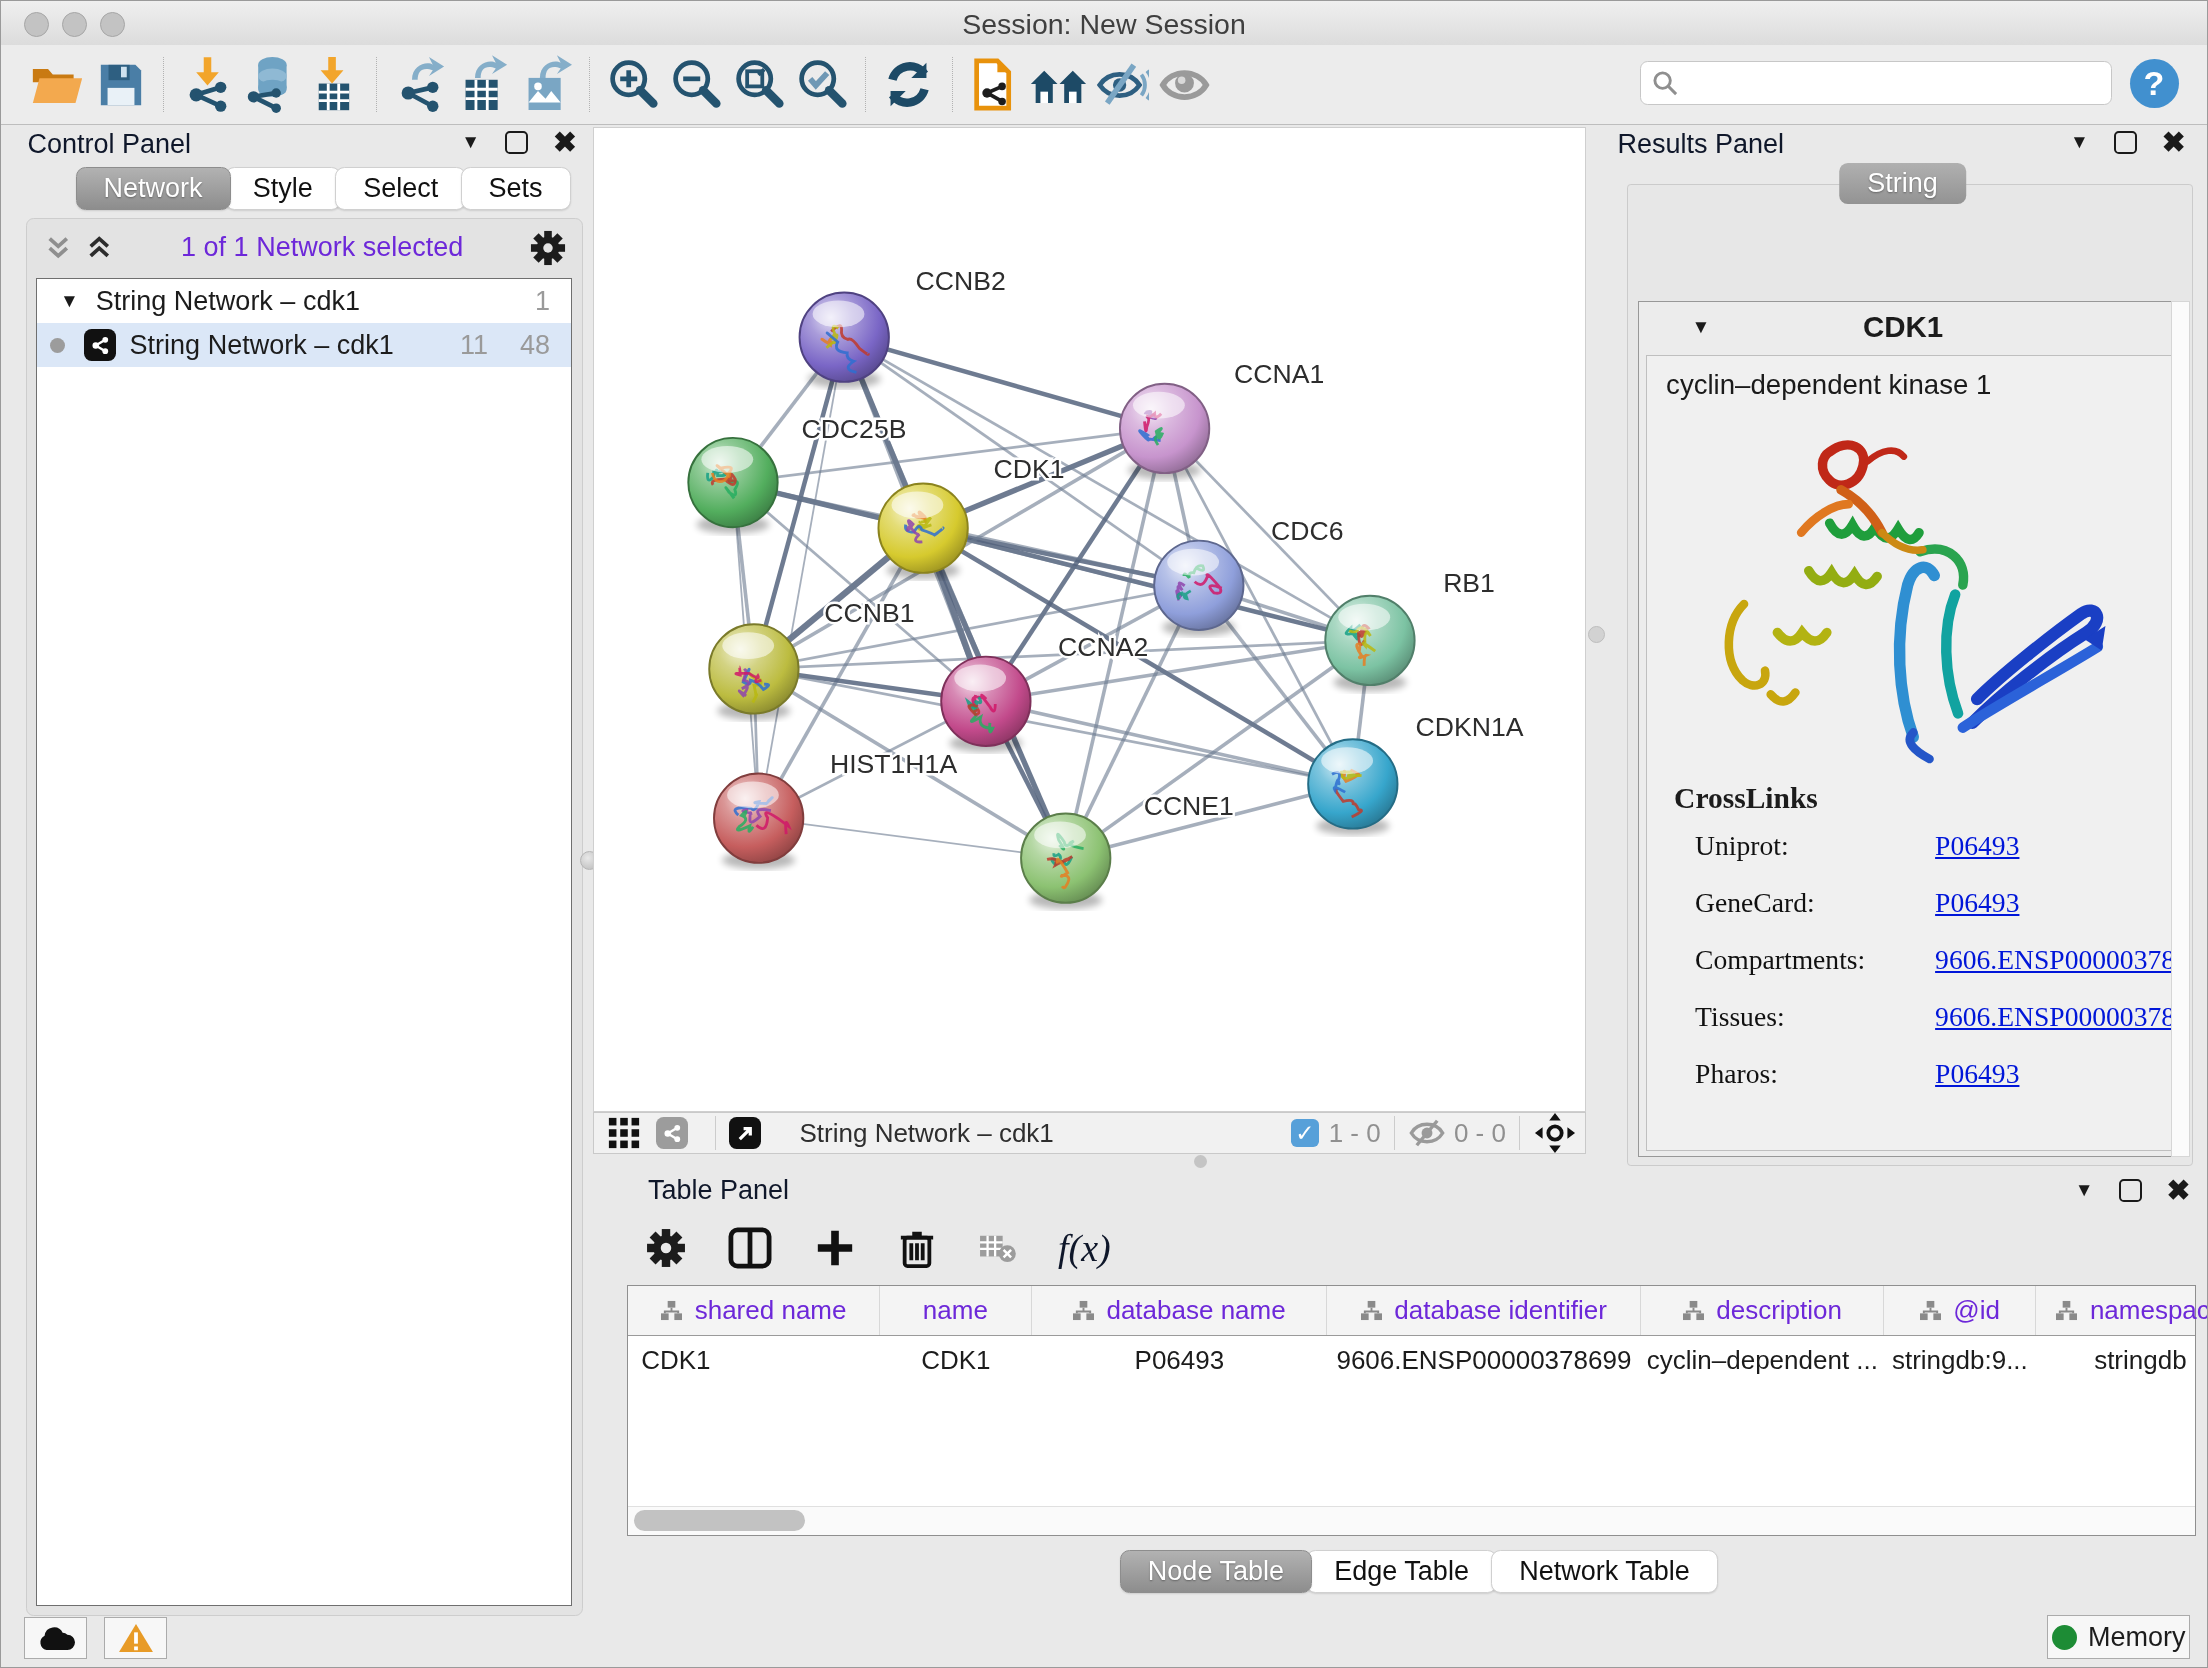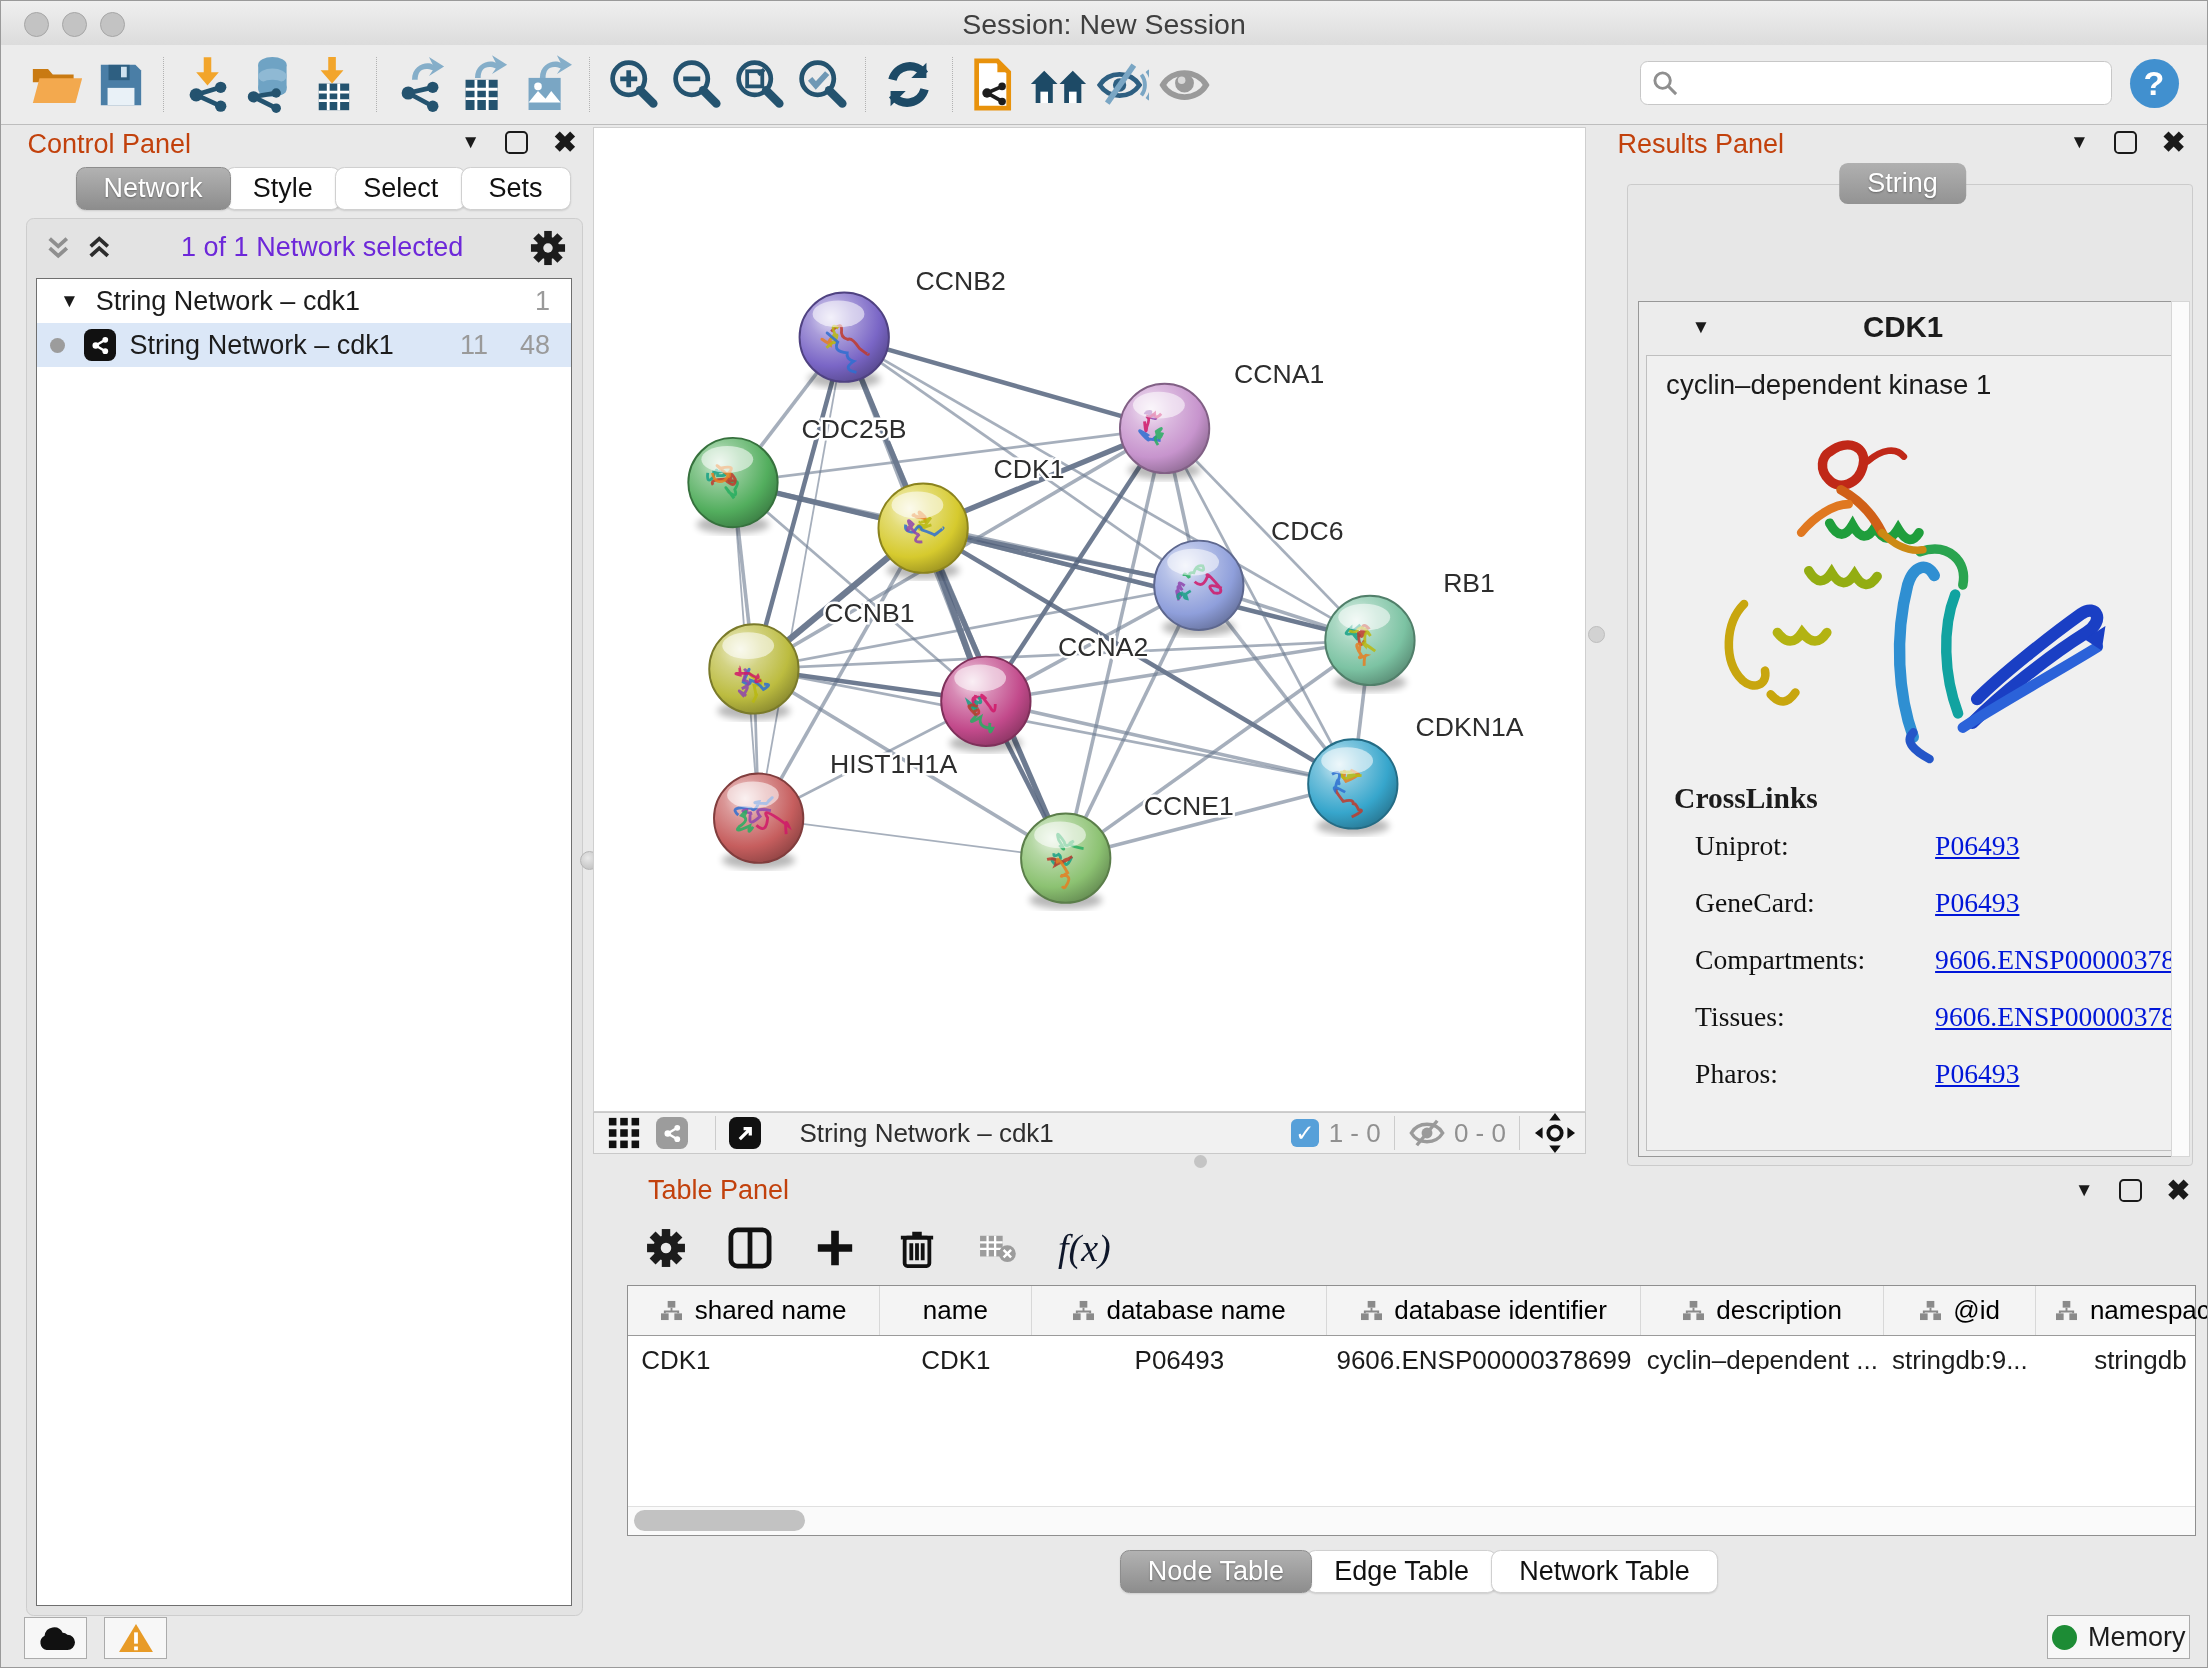--- a/index.html
+++ b/index.html
@@ -18,21 +18,21 @@
     border-bottom:1px solid #bdbdbd;display:flex;align-items:center;padding-left:25px;box-sizing:border-box;}
   .tbtn{width:63px;height:63px;display:flex;align-items:center;justify-content:center;flex:0 0 auto;}
   .tsep{width:0;height:55px;border-left:1.9px dotted #b2b2b2;margin:0 11.4px;flex:0 0 auto;}
   .searchbox{position:absolute;right:95px;top:16px;width:472px;height:44px;background:#fff;
     border:1.9px solid #c7c7c7;border-radius:7.6px;display:flex;align-items:center;padding-left:11.4px;box-sizing:border-box;}
   .searchbox input{border:none;outline:none;font-size:25px;flex:1;background:transparent;
     font-family:"Liberation Sans",sans-serif;}
   .helpbtn{position:absolute;right:28.5px;top:14.3px;width:49px;height:49px;border-radius:50%;
     background:#4190cf;color:#fff;font-size:34px;font-weight:bold;text-align:center;line-height:49px;}
   
-  .ptitle{font-size:27px;color:#c2410c;text-align:right;}
+  .ptitle{font-size:27px;color:#0f172a;text-align:right;}
   .pctrl{position:absolute;top:3.8px;display:flex;align-items:center;gap:25px;}
   .caret{font-size:19px;color:#1a1a1a;}
   .floatbox{width:19px;height:19px;border:2.9px solid #1a1a1a;border-radius:4.8px;display:inline-block;}
   .closex{font-size:28.5px;font-weight:bold;color:#1a1a1a;line-height:19px;}
   .tabrow{display:flex;}
   .tab{background:#fff;border:1px solid #d0d0d0;border-radius:9.5px;font-size:27px;color:#111;
     padding:4.8px 27px;margin-right:-5.7px;position:relative;box-shadow:0 1px 1.9px rgba(0,0,0,.12);}
   .tab.active{background:linear-gradient(#b2b2b2,#8d8d8d);color:#fff;border-color:#8d8d8d;z-index:2;
     text-shadow:0 1px 1.9px rgba(0,0,0,.35);}
   
@@ -87,21 +87,21 @@
   .cl-title{font-weight:bold;font-size:29.5px;margin-bottom:15px;}
   .cl-row{display:flex;margin-bottom:25px;}
   .cl-label{width:240px;margin-left:21px;color:#111;}
   .cl-link{color:#0016d9;text-decoration:underline;}
   .resscroll{position:absolute;right:1.9px;top:116px;bottom:7.6px;width:17px;background:#fbfbfb;border:1px solid #d6d6d6;}
   
   .tablepanel{position:absolute;left:624px;top:1170px;width:1575px;height:470px;}
   .tptoolbar{position:absolute;left:0px;top:42px;height:70px;display:flex;align-items:center;gap:42px;padding-left:21px;}
   .tablebox{position:absolute;left:1.9px;right:3.8px;top:114px;height:249px;background:#fff;border:1.9px solid #8f8f8f;}
   .thead{display:flex;height:49px;background:#f4f4f4;border-bottom:1.9px solid #9a9a9a;align-items:center;}
-  .thcell{display:flex;align-items:center;justify-content:center;gap:11.4px;font-size:26px;color:#000000;
+  .thcell{display:flex;align-items:center;justify-content:center;gap:11.4px;font-size:26px;color:#6d28d9;
     border-right:1px solid #d8d8d8;height:100%;box-sizing:border-box;overflow:hidden;white-space:nowrap;flex:0 0 auto;}
   .trow{display:flex;height:48px;align-items:center;font-size:26px;}
   .tdcell{overflow:hidden;white-space:nowrap;flex:0 0 auto;text-align:center;}
   .tdcell:first-child{text-align:left;padding-left:13.3px;box-sizing:border-box;}
   .hscroll{position:absolute;left:0;right:0;bottom:0;height:28.5px;background:#fafafa;border-top:1px solid #e0e0e0;}
   .hthumb{position:absolute;left:5.7px;top:3.8px;width:171px;height:21px;border-radius:10.5px;background:#c2c2c2;}
   .bottomtabs{position:absolute;left:7px;right:0;top:379px;display:flex;justify-content:center;}
   
   .sbtn{position:absolute;width:63px;height:42px;background:#f7f7f7;border:1.9px solid #ababab;
     display:flex;align-items:center;justify-content:center;box-sizing:border-box;}

